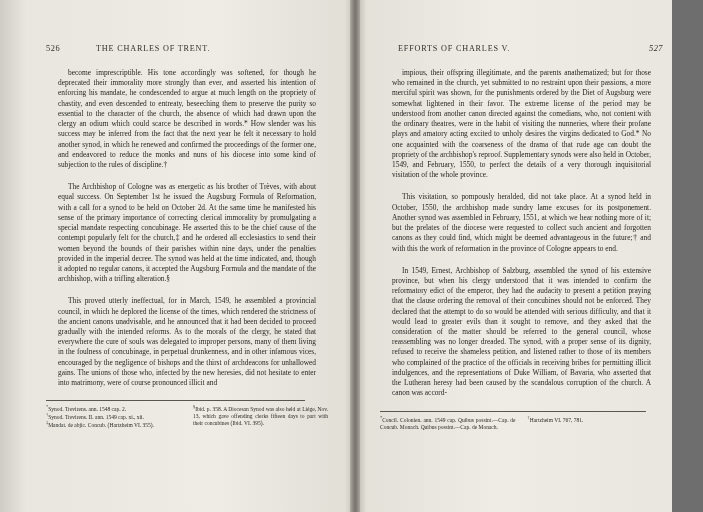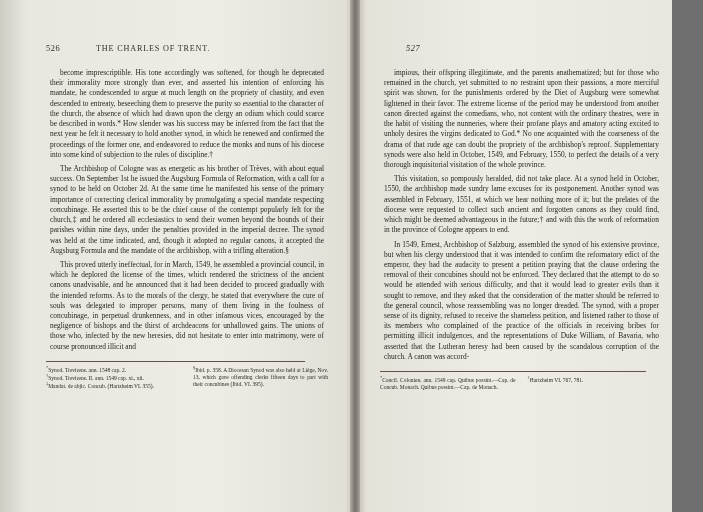--- a/index.html
+++ b/index.html
@@ -59,21 +59,21 @@
   .hdr-right .folio { margin-left: 26px; font-style: italic; }
   .folio { font-size: 8.4px; letter-spacing: 0.5px; }
   .title { font-variant: small-caps; }
   .body {
     font-size: 7.4px;
     line-height: 1.38;
     text-align: justify;
     color: #262622;
     hyphens: manual;
   }
-  .body p { margin: 4px; text-indent: 10px; }
+  .body p { margin: 12px; text-indent: 10px; }
   .body p.first { text-indent: 10px; }
   .rule {
     border: none;
     border-top: 1px solid #5a564e;
     width: 92%;
     margin: 9px 0 5px 0;
   }
   .leaf-right .rule { width: 94%; }
   .notes {
     font-size: 5.5px;
@@ -111,20 +111,21 @@
           <p><sup>‡</sup><span>Mandat. de abjic. Concub. (Hartzheim VI. 355).</span></p>
         </div>
         <div class="col">
           <p><sup>§</sup><span>Ibid. p. 358. A Diocesan Synod was also held at Liége, Nov. 13, which gave offending clerks fifteen days to part with their concubines (Ibid. VI. 395).</span></p>
         </div>
       </div>
     </div>
 
     <div class="leaf leaf-right">
       <div class="hdr hdr-right">
+        <span class="title">EFFORTS OF CHARLES V.</span>
         <span class="folio">527</span>
       </div>
       <div class="body">
         <p class="first">impious, their offspring illegitimate, and the parents anathematized; but for those who remained in the church, yet submitted to no restraint upon their passions, a more merciful spirit was shown, for the punishments ordered by the Diet of Augsburg were somewhat lightened in their favor. The extreme license of the period may be understood from another canon directed against the comedians, who, not content with the ordinary theatres, were in the habit of visiting the nunneries, where their profane plays and amatory acting excited to unholy desires the virgins dedicated to God.* No one acquainted with the coarseness of the drama of that rude age can doubt the propriety of the archbishop's reproof. Supplementary synods were also held in October, 1549, and February, 1550, to perfect the details of a very thorough inquisitorial visitation of the whole province.</p>
         <p>This visitation, so pompously heralded, did not take place. At a synod held in October, 1550, the archbishop made sundry lame excuses for its postponement. Another synod was assembled in February, 1551, at which we hear nothing more of it; but the prelates of the diocese were requested to collect such ancient and forgotten canons as they could find, which might be deemed advantageous in the future;† and with this the work of reformation in the province of Cologne appears to end.</p>
         <p>In 1549, Ernest, Archbishop of Salzburg, assembled the synod of his extensive province, but when his clergy understood that it was intended to confirm the reformatory edict of the emperor, they had the audacity to present a petition praying that the clause ordering the removal of their concubines should not be enforced. They declared that the attempt to do so would be attended with serious difficulty, and that it would lead to greater evils than it sought to remove, and they asked that the consideration of the matter should be referred to the general council, whose reassembling was no longer dreaded. The synod, with a proper sense of its dignity, refused to receive the shameless petition, and listened rather to those of its members who complained of the practice of the officials in receiving bribes for permitting illicit indulgences, and the representations of Duke William, of Bavaria, who asserted that the Lutheran heresy had been caused by the scandalous corruption of the church. A canon was accord-</p>
       </div>
       <hr class="rule">
       <div class="notes">
         <div class="col">

